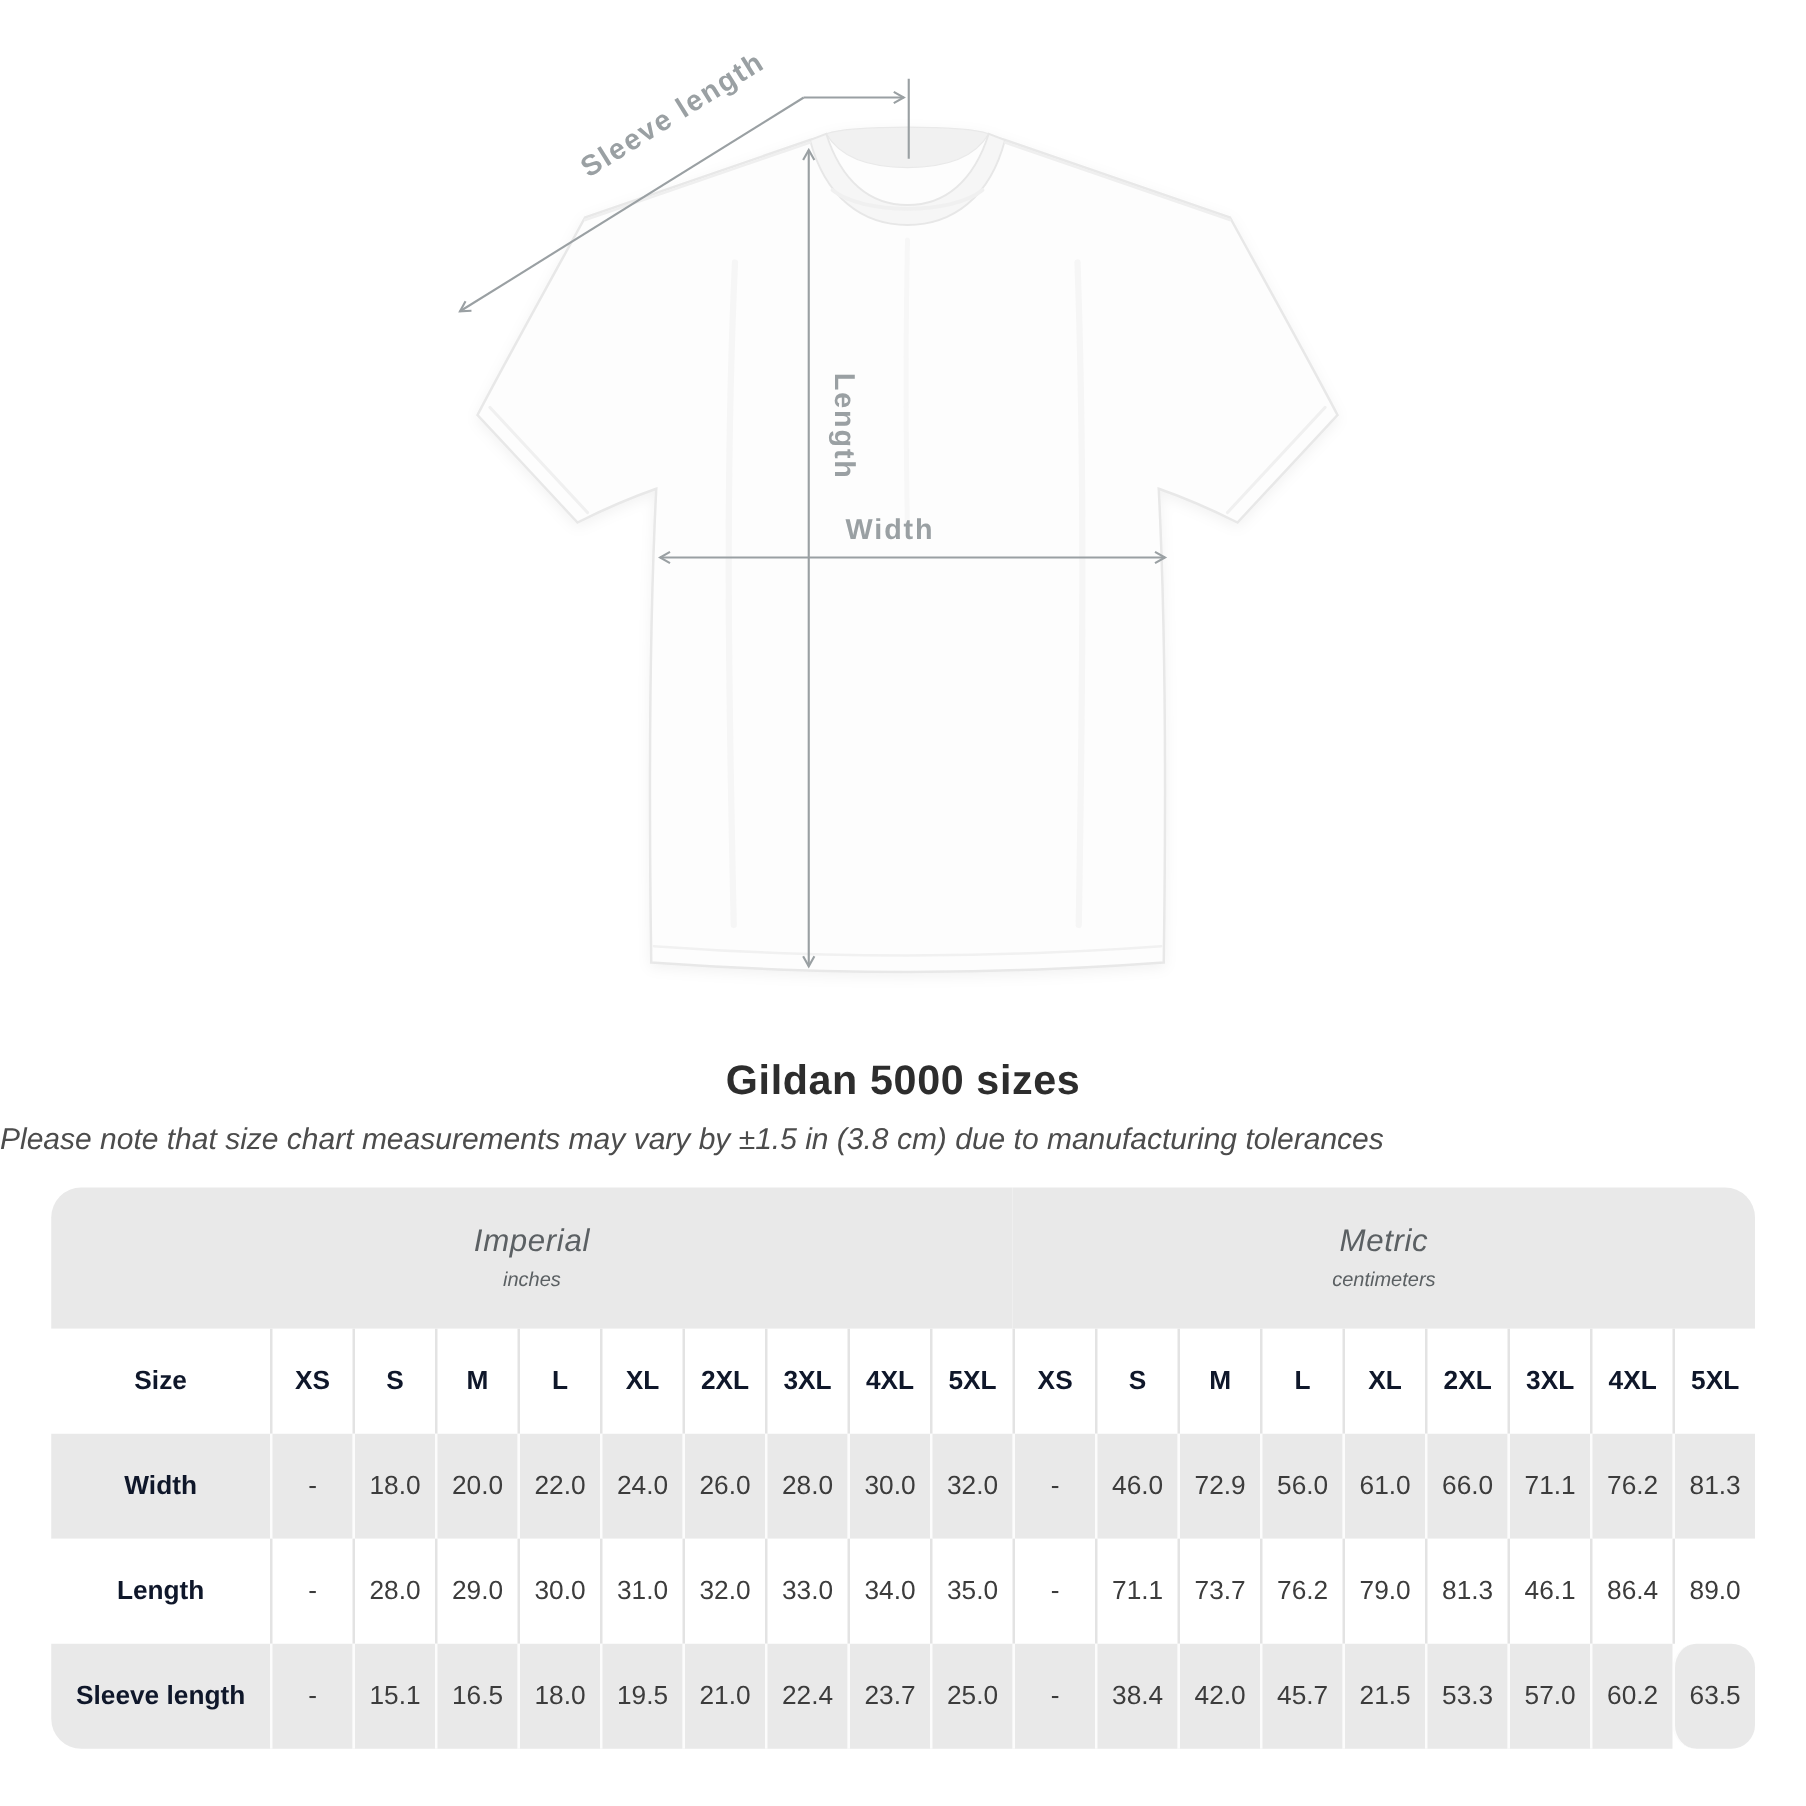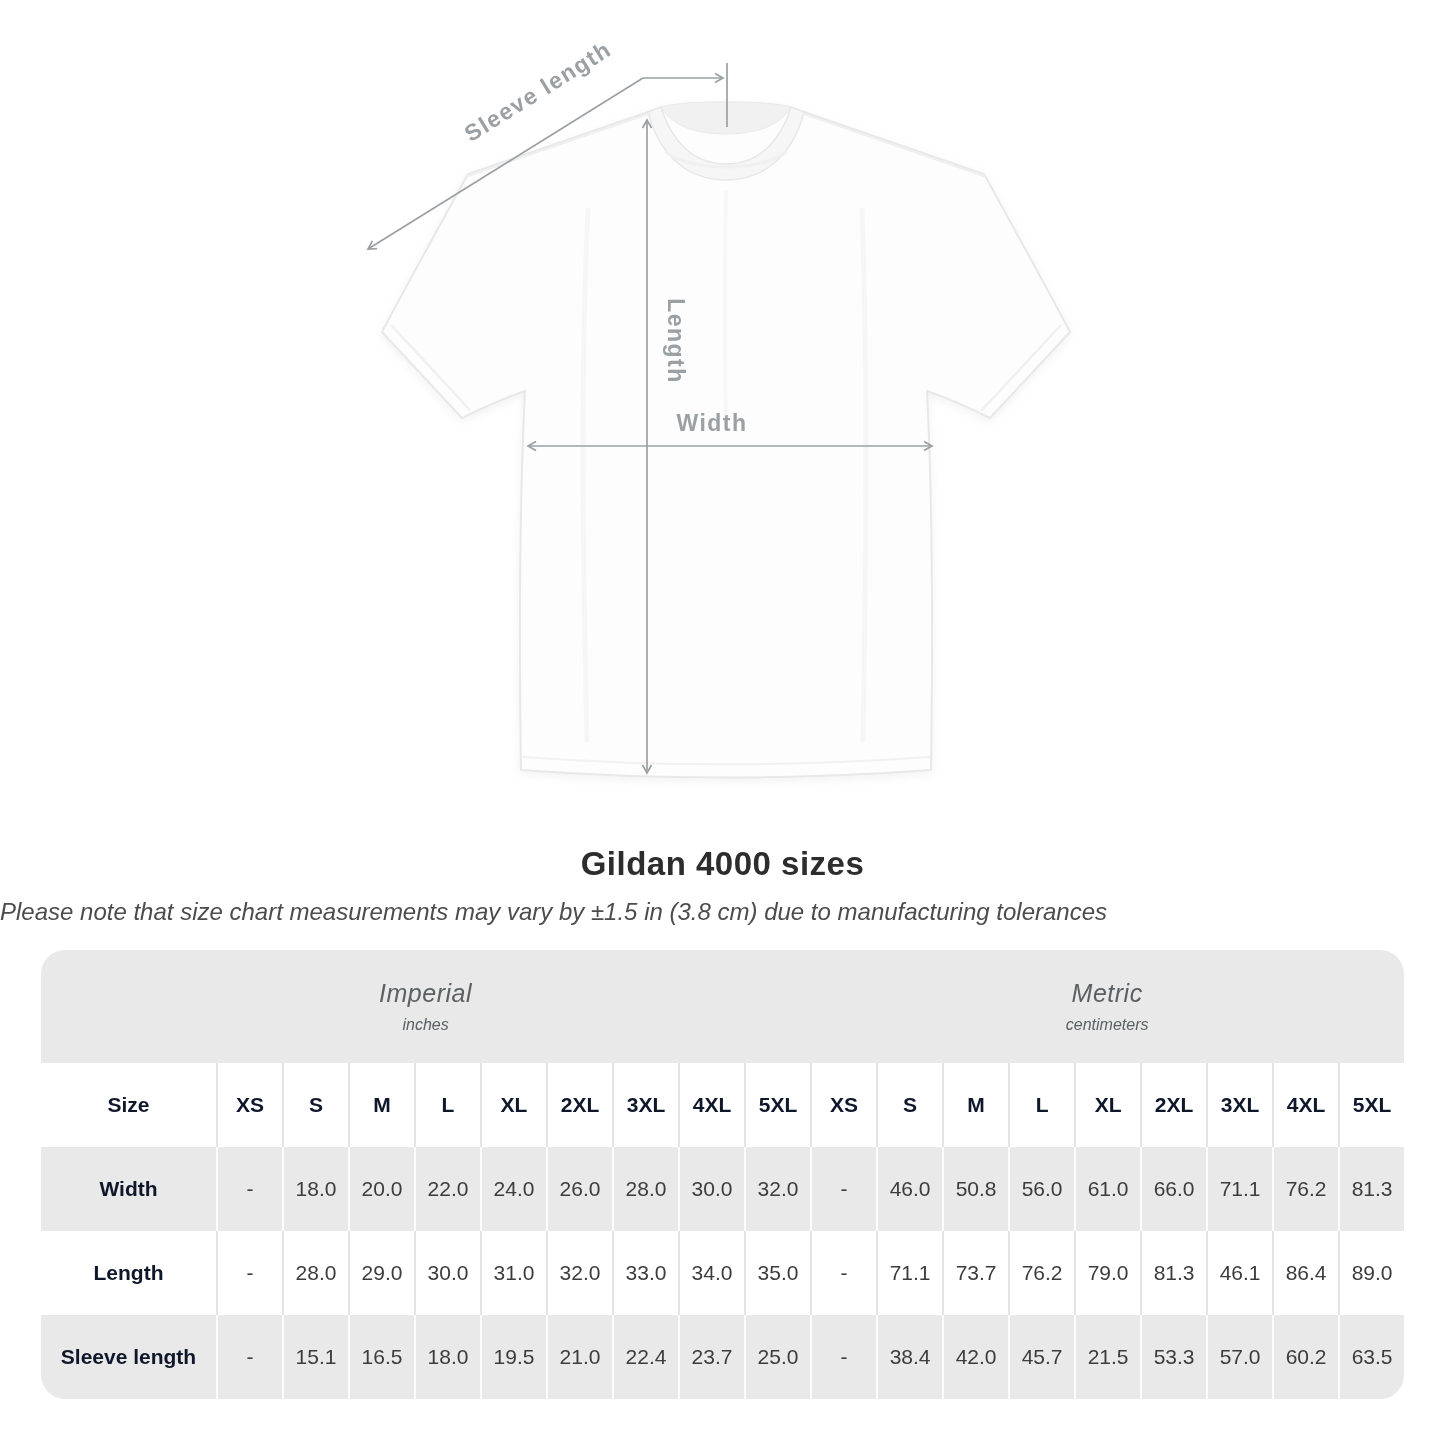--- a/index.html
+++ b/index.html
@@ -43,21 +43,21 @@
   .value-cell { font-size:21px; color:#3c3c3c; }
 
   tbody tr td { height:84px; }
   tr.gray-row  td { background:#e9e9e9; }
   tr.white-row td { background:#ffffff; }
 
   tr.white-row .sep, tr.size-row .sep { border-left:2px solid #e3e3e3; }
   tr.gray-row  .sep { border-left:2px solid #fcfcfc; }
 
   tbody tr:last-child td:first-child { border-bottom-left-radius:24px; }
-  tbody tr:last-child td:last-child  { border-bottom-right-radius:24px; }
+  tbody tr:last-child td:last-child  { border-bottom-right-radius:24px;border-radius:19px; }
 </style>
 </head>
 <body>
 
 <div class="stage">
 
   <svg class="diagram-svg" viewBox="300 40 840 790">
     <defs>
       <marker id="arrow" viewBox="0 0 12 12" refX="10" refY="6" markerWidth="12" markerHeight="12" orient="auto-start-reverse" markerUnits="userSpaceOnUse">
         <path d="M2,1.5 L10,6 L2,10.5" fill="none" stroke="#9aa0a3" stroke-width="1.7"></path>
@@ -102,21 +102,21 @@
       </g>
       <g>
         <line class="dim-line" x1="528" y1="446" x2="932" y2="446" marker-start="url(#arrow)" marker-end="url(#arrow)"></line>
       </g>
       <text class="dim-label" transform="translate(542,98) rotate(-32)" text-anchor="middle">Sleeve length</text>
       <text class="dim-label" transform="translate(668,341) rotate(90)" text-anchor="middle">Length</text>
       <text class="dim-label" x="712" y="431" text-anchor="middle">Width</text>
     </g>
   </svg>
 
-  <h1 class="page-title">Gildan 4000 sizes</h1>
+  <h1 class="page-title">Gildan 5000 sizes</h1>
   <p class="page-subtitle">Please note that size chart measurements may vary by ±1.5 in (3.8 cm) due to manufacturing tolerances</p>
 
   <table class="size-table">
     <colgroup id="table-cols">
         <col style="width: 175px;">
         <col style="width: 66px;">
         <col style="width: 66px;">
         <col style="width: 66px;">
         <col style="width: 66px;">
         <col style="width: 66px;">
@@ -174,21 +174,21 @@
           <td class="value-cell sep">18.0</td>
           <td class="value-cell sep">20.0</td>
           <td class="value-cell sep">22.0</td>
           <td class="value-cell sep">24.0</td>
           <td class="value-cell sep">26.0</td>
           <td class="value-cell sep">28.0</td>
           <td class="value-cell sep">30.0</td>
           <td class="value-cell sep">32.0</td>
           <td class="value-cell sep">-</td>
           <td class="value-cell sep">46.0</td>
-          <td class="value-cell sep">50.8</td>
+          <td class="value-cell sep">72.9</td>
           <td class="value-cell sep">56.0</td>
           <td class="value-cell sep">61.0</td>
           <td class="value-cell sep">66.0</td>
           <td class="value-cell sep">71.1</td>
           <td class="value-cell sep">76.2</td>
           <td class="value-cell sep">81.3</td>
         </tr>
         <tr class="white-row">
           <td class="label-cell">Length</td>
           <td class="value-cell sep">-</td>

